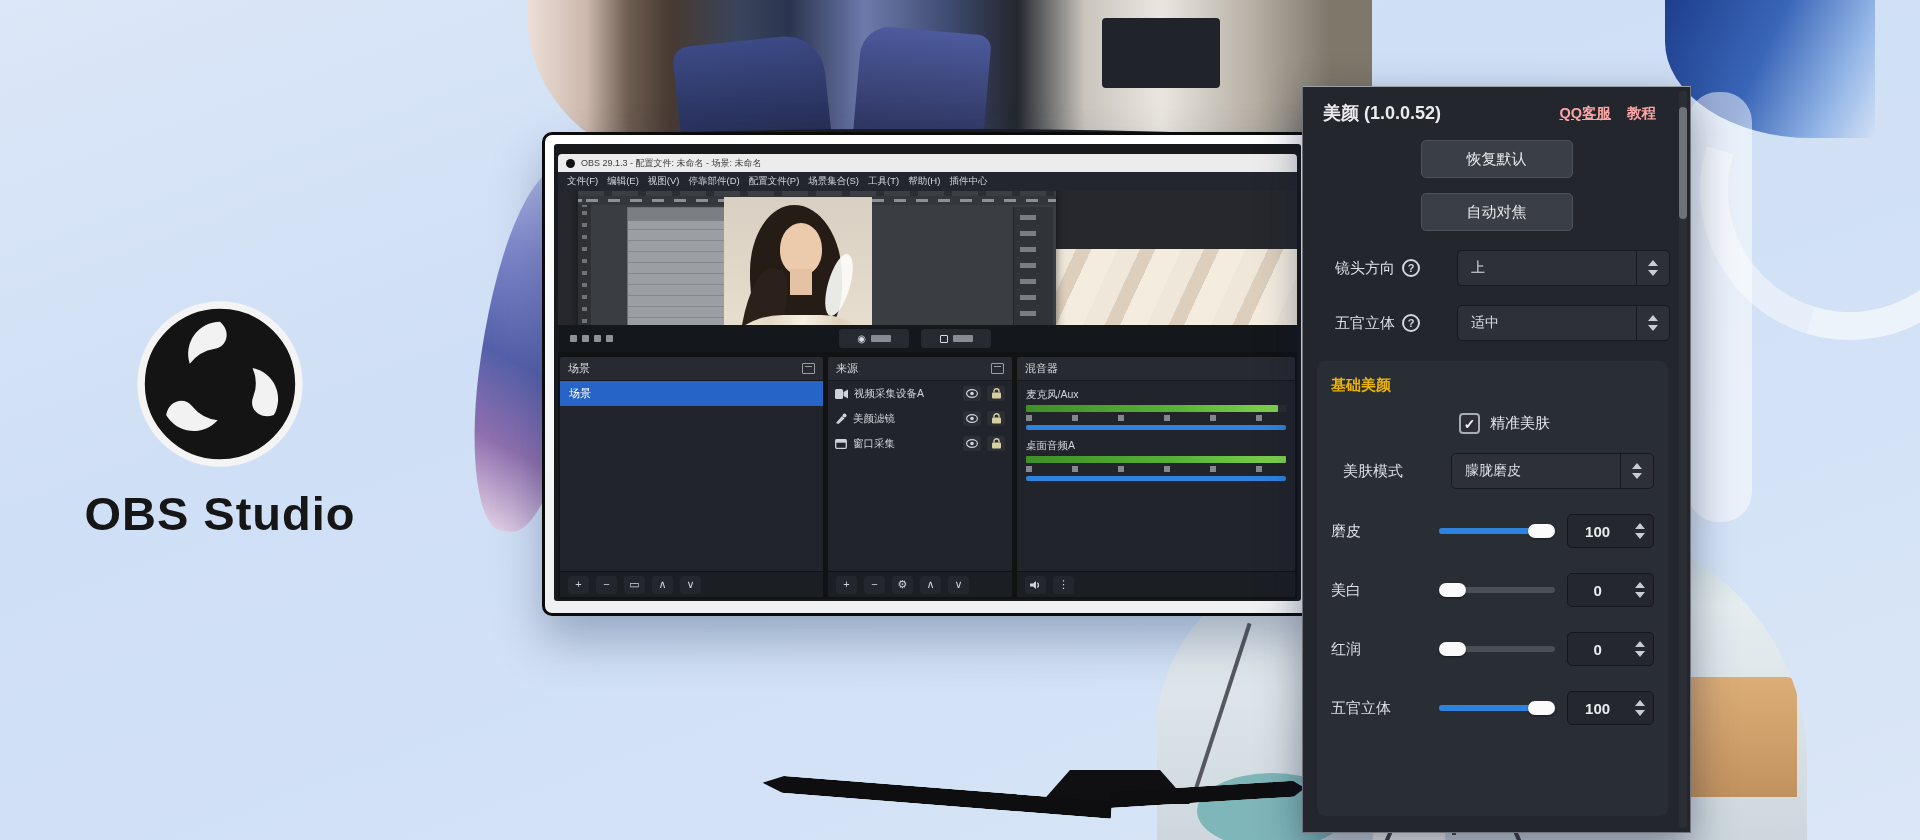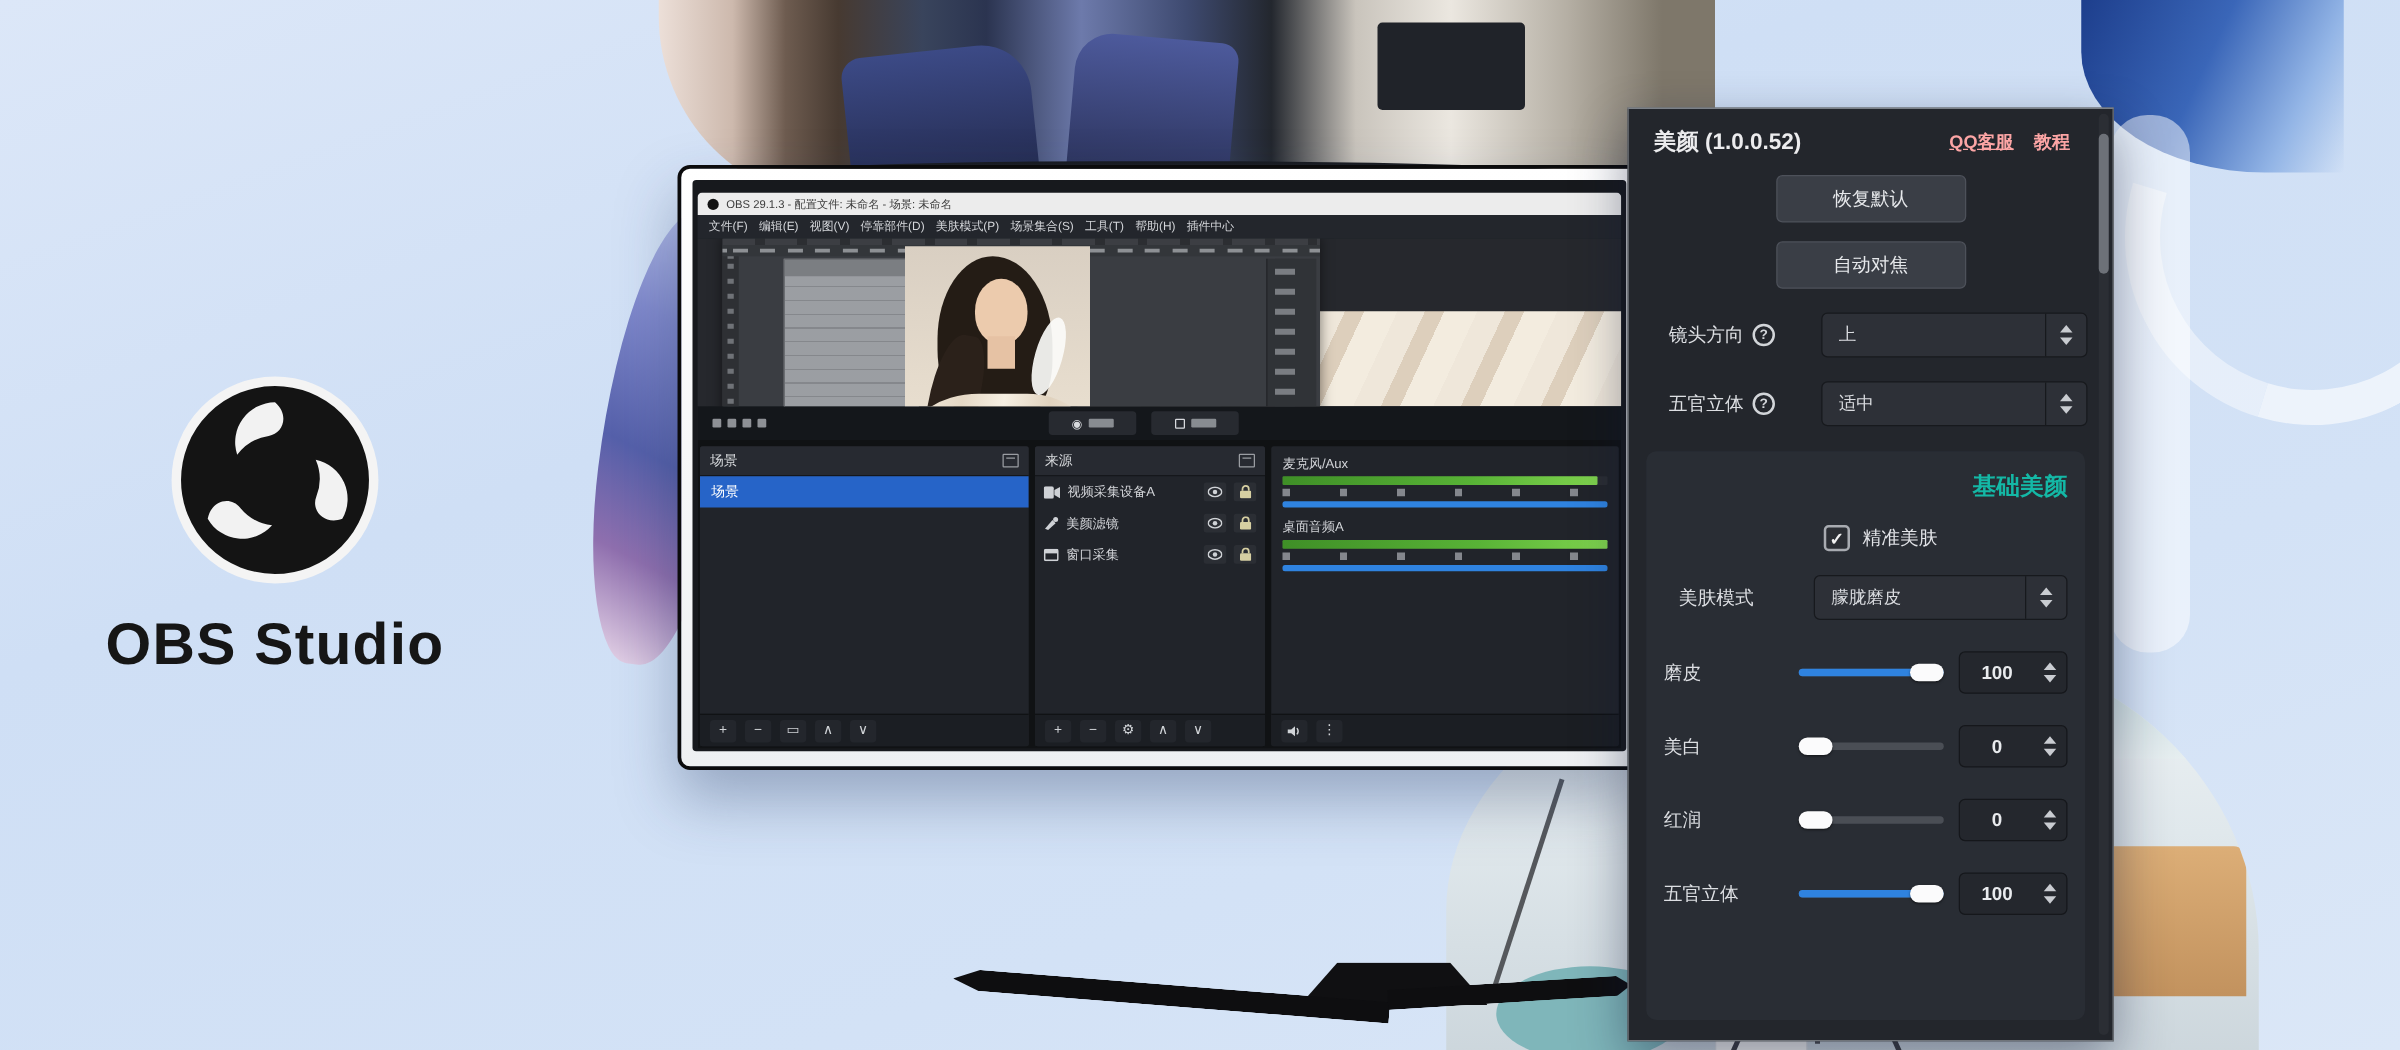--- a/index.html
+++ b/index.html
@@ -135,21 +135,21 @@
   .bp-row { display:flex; align-items:center; margin-top:19px;margin-left:12px; }
   .bp-lbl { font-size:15px; color:#dddfe3; display:flex; align-items:center; flex:0 0 122px; }
   .help { width:18px; height:18px; border:2px solid #d2d5d9; border-radius:50%; color:#d2d5d9; font-size:11px; font-weight:bold;
     display:inline-flex; align-items:center; justify-content:center; margin-left:7px; }
   .bp-select { flex:1; height:36px; background:#2d3037; border:1px solid #17191d; border-radius:5px; display:flex; align-items:center; }
   .bp-select .val { flex:1; font-size:14px; color:#dadce0; padding-left:13px; }
   .spin { width:33px; align-self:stretch; border-left:1px solid #17191d; display:flex; flex-direction:column; align-items:center; justify-content:center; gap:4px; }
   .tri-up { width:0; height:0; border-left:5px solid transparent; border-right:5px solid transparent; border-bottom:6px solid #c9ccd1; }
   .tri-dn { width:0; height:0; border-left:5px solid transparent; border-right:5px solid transparent; border-top:6px solid #c9ccd1; }
   .bp-section { margin-top:20px; margin-left:-6px; margin-right:2px; background:#292d34; border-radius:8px; padding:15px 14px; height:455px; }
-  .sec-title { font-size:19px; font-weight:bold; color:#14b8a6;text-align:right; }
+  .sec-title { font-size:15px; font-weight:bold; color:#eab308; }
   .cb-row { display:flex; align-items:center; gap:10px; margin:18px 0 0 128px; }
   .cb { width:21px; height:21px; border:2px solid #a8abb1; border-radius:4px; background:#2b2e34; color:#f2f2f2; font-size:14px; font-weight:bold;
     display:flex; align-items:center; justify-content:center; }
   .cb-lbl { font-size:15px; color:#e2e4e8; }
   .bp-row.in-sec .bp-lbl { flex:0 0 108px; }
   .slider-row { display:flex; align-items:center; margin-top:25px; }
   .slider-row .bp-lbl { flex:0 0 108px; }
   .sl-wrap { position:relative; width:118px; height:14px; }
   .sl-track { position:absolute; left:0; right:0; top:4px; height:6px; background:#4a4e55; border-radius:3px; }
   .sl-fill { position:absolute; left:0; top:4px; height:6px; background:#2f83e0; border-radius:3px; }
@@ -208,21 +208,21 @@
         <div class="obs-titlebar">
           <span class="appdot"></span>
           <span class="ttl">OBS 29.1.3 - 配置文件: 未命名 - 场景: 未命名</span>
         </div>
 
         <div class="obs-menubar">
           <span>文件(F)</span>
           <span>编辑(E)</span>
           <span>视图(V)</span>
           <span>停靠部件(D)</span>
-          <span>美肤模式(P)</span>
+          <span>配置文件(P)</span>
           <span>场景集合(S)</span>
           <span>工具(T)</span>
           <span>帮助(H)</span>
           <span>插件中心</span>
         </div>
 
         <div class="obs-preview">
           <div class="cam-fabric"></div>
           <div class="ps-win">
             <div class="ps-top"></div>
@@ -345,20 +345,23 @@
             <div class="dock-foot">
               <span class="tbtn">+</span>
               <span class="tbtn">−</span>
               <span class="tbtn">⚙</span>
               <span class="tbtn">∧</span>
               <span class="tbtn">∨</span>
             </div>
           </div>
 
           <div class="dock dock-mixer">
+            <div class="dock-hdr">
+              <span class="t">混音器</span>
+            </div>
             <div class="mix-body">
               <div class="mix-lbl">麦克风/Aux</div>
               <div class="meter-track">
                   <div class="meter-fill" style="width:97%"></div>
                 </div>
               <div class="ticks"></div>
               <div class="vol"></div>
               <div class="mix-lbl">桌面音频A</div>
               <div class="meter-track">
                   <div class="meter-fill" style="width:100%"></div>

